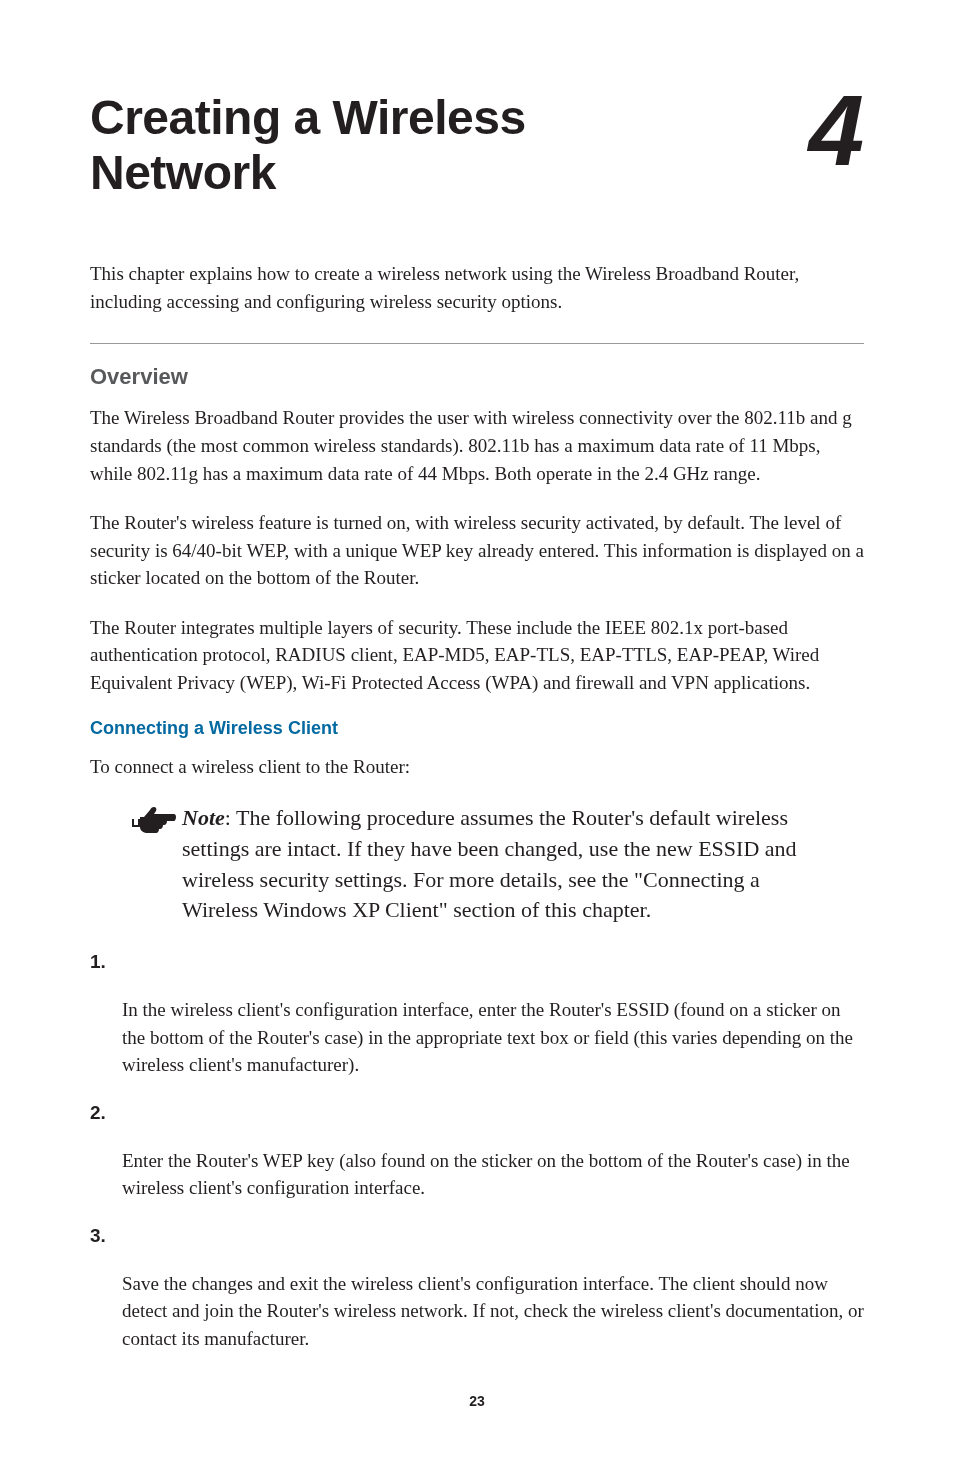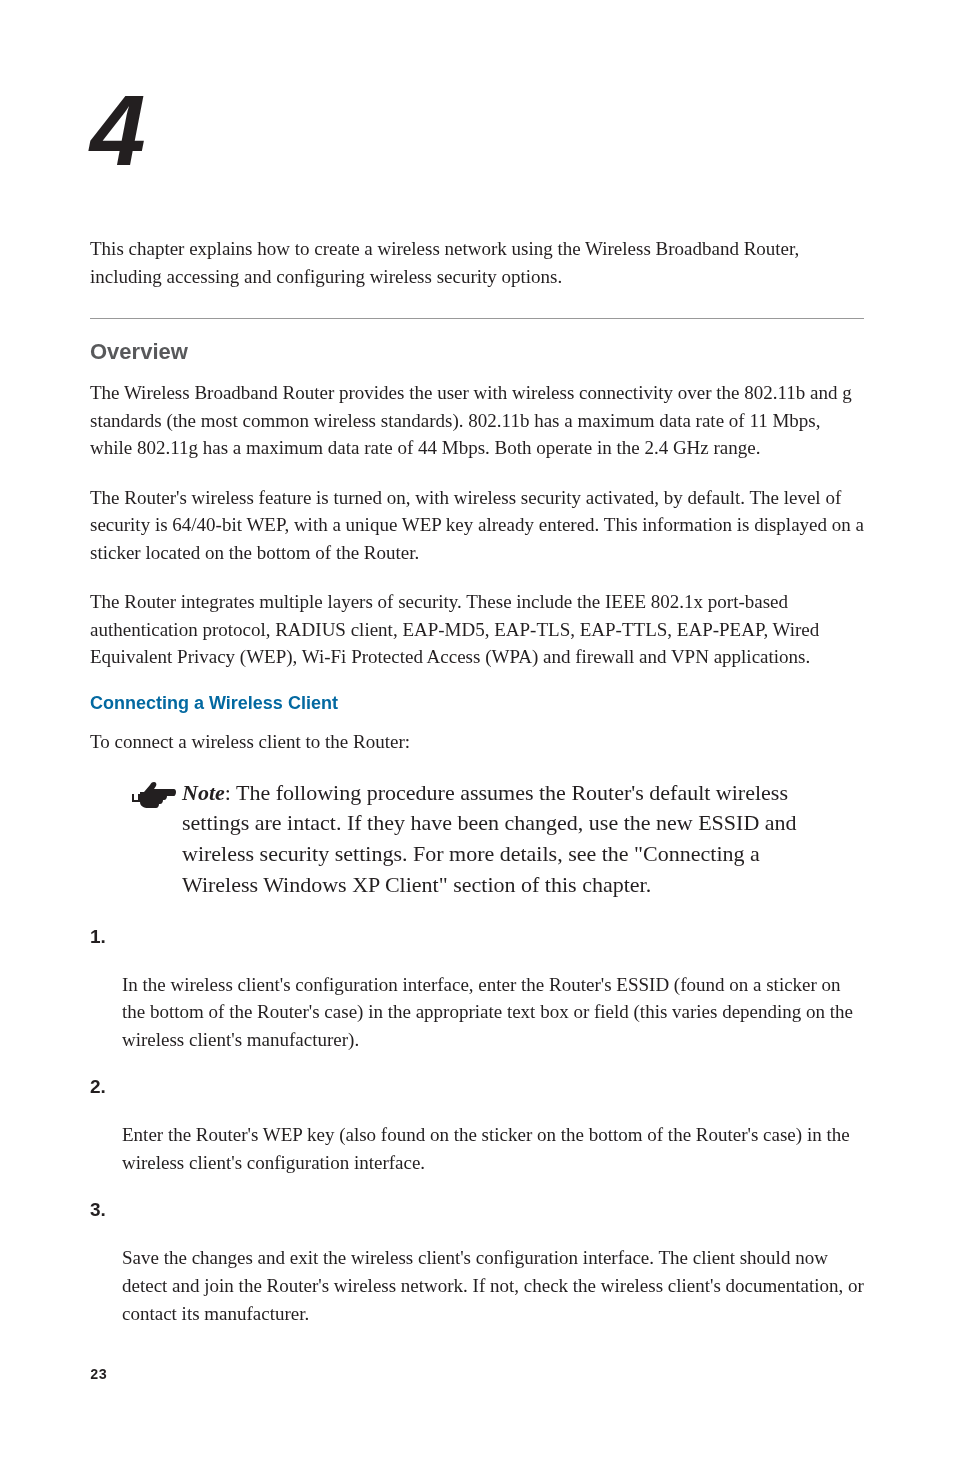--- a/index.html
+++ b/index.html
@@ -104,30 +104,35 @@
       font-family: Arial, 'Helvetica Neue', sans-serif;
       font-weight: bold;
       min-width: 32px;
       flex-shrink: 0;
     }
     .step-text {
       flex: 1;
       margin-top: 48px;
     }
     .page-number {
-      font-family: Liberation Mono, monospace;
+      text-align: center;
+      font-family: Liberation Sans, sans-serif;
       font-weight: bold;
       font-size: 14px;
       margin-top: 40px;
     }
   </style>
 </head>
 <body>
 
 <div class="chapter-header">
+  <h1 class="chapter-title">
+    <span>Creating a Wireless</span><br>
+    <span>Network</span>
+  </h1>
   <div class="chapter-number">4</div>
 </div>
 
 <p class="intro-text">This chapter explains how to create a wireless network using the Wireless Broadband Router, including accessing and configuring wireless security options.</p>
 
 <hr class="divider">
 
 <h2 class="section-heading">Overview</h2>
 
 <p class="body-para">The Wireless Broadband Router provides the user with wireless connectivity over the 802.11b and g standards (the most common wireless standards). 802.11b has a maximum data rate of 11 Mbps, while 802.11g has a maximum data rate of 44 Mbps. Both operate in the 2.4 GHz range.</p>

